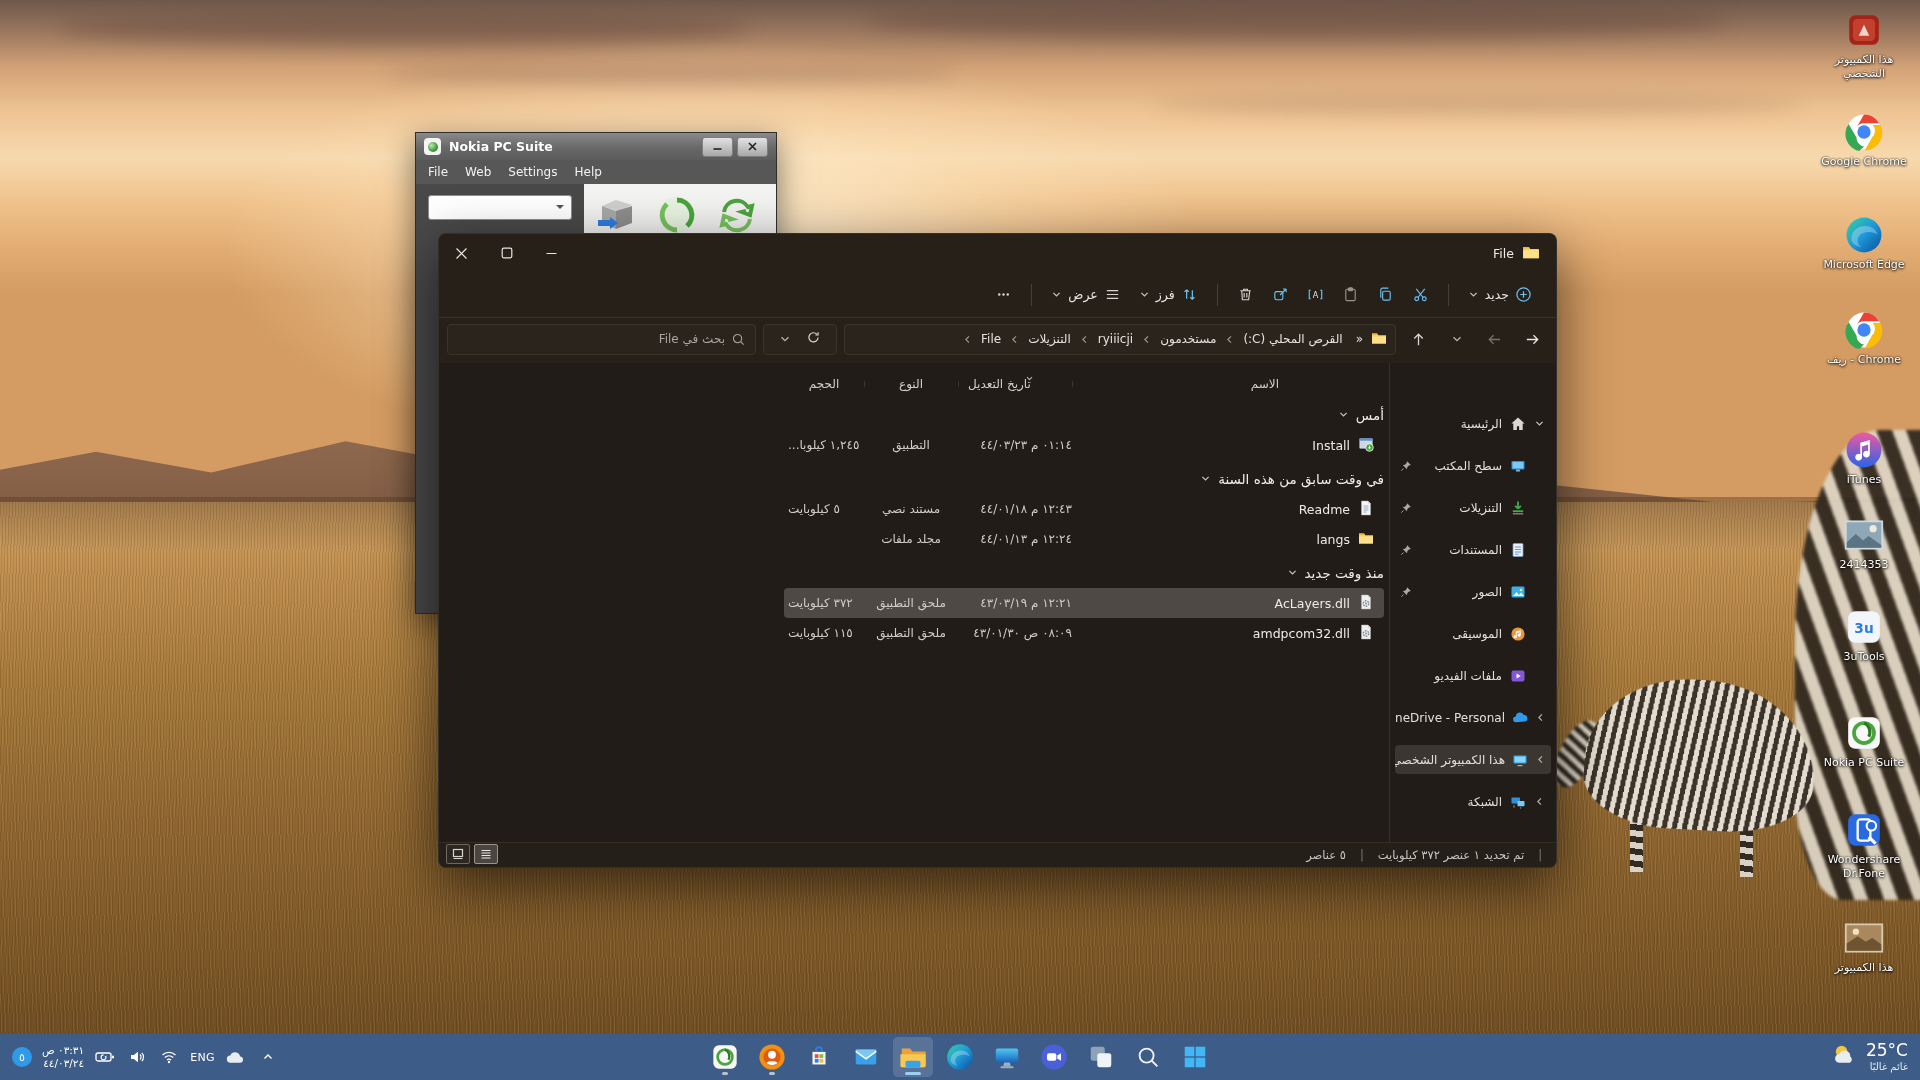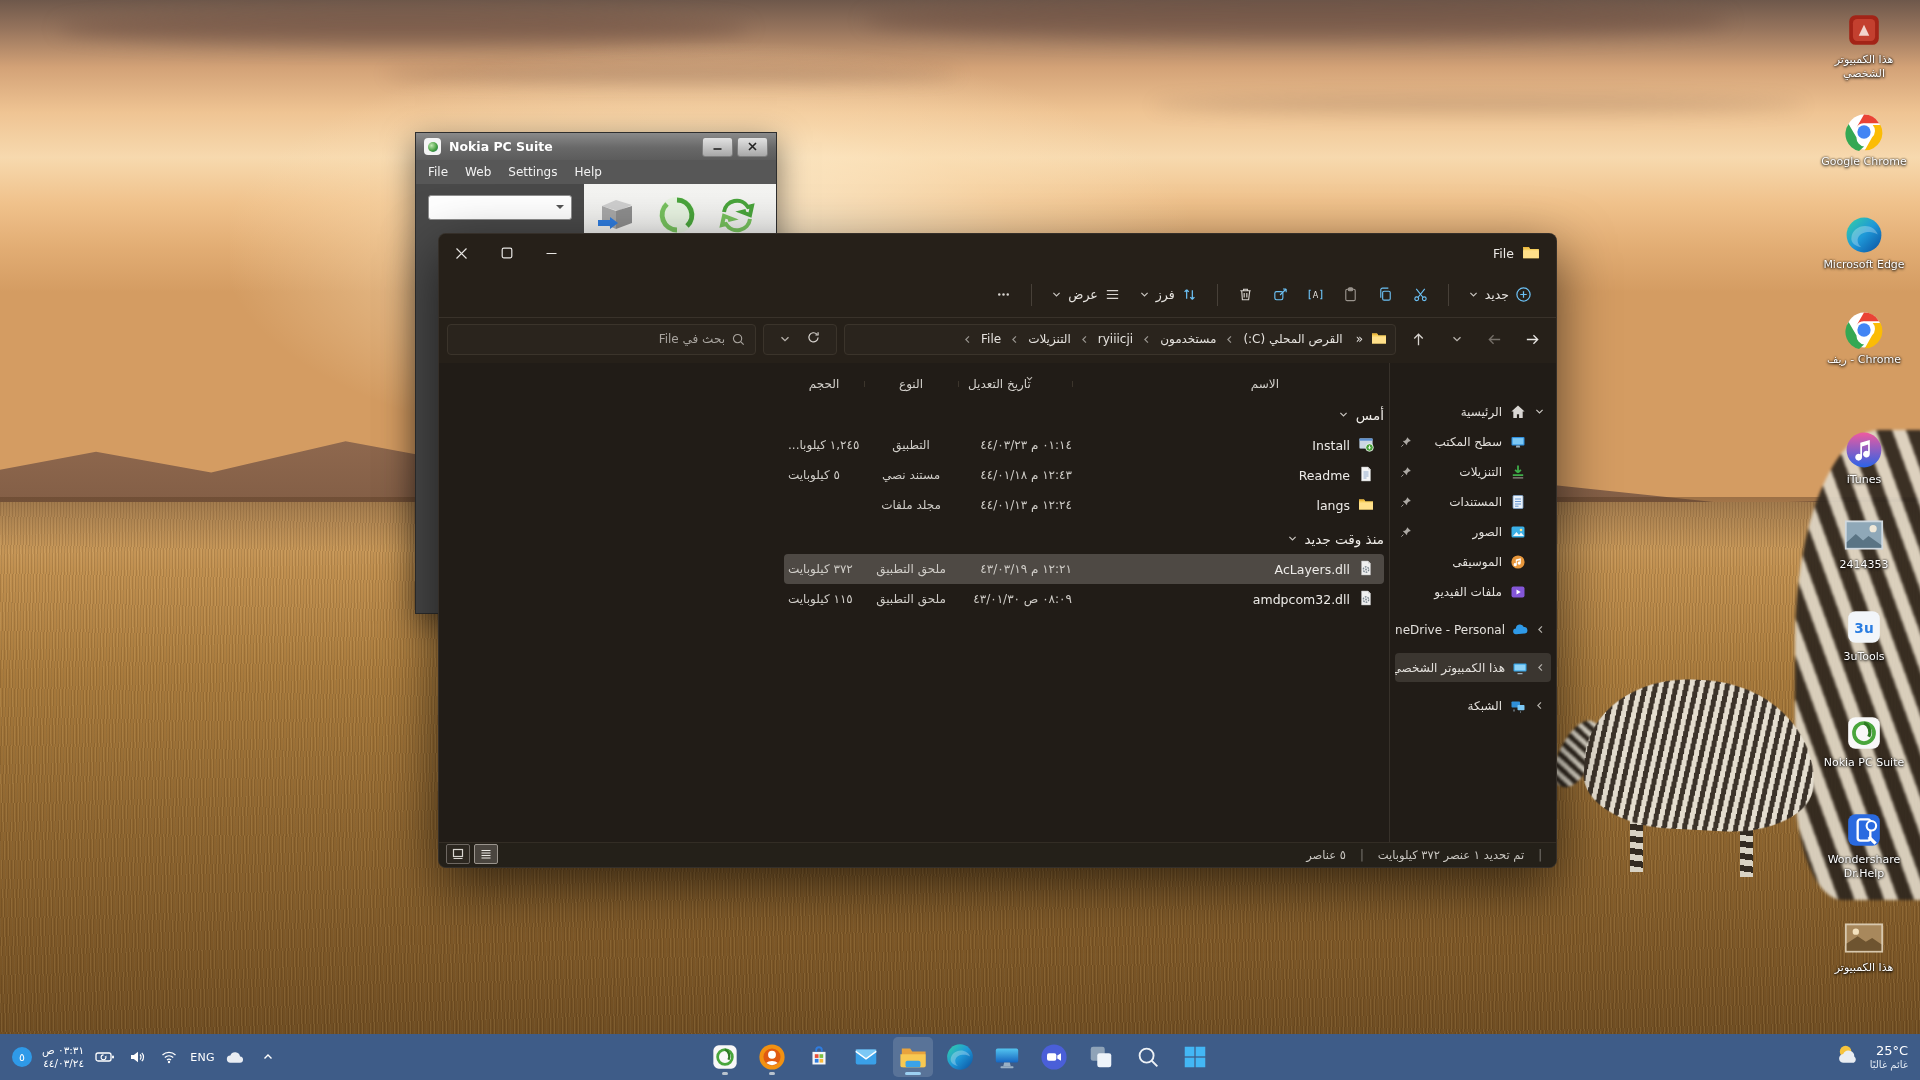--- a/index.html
+++ b/index.html
@@ -81,21 +81,21 @@
   .bsep{display:flex;align-items:center;opacity:.8}
   .refresh-box{width:72px;height:29px;background:#2a241d;border:1px solid #3b342b;border-radius:4px;
     display:flex;align-items:center;justify-content:space-evenly}
   .search-box{flex:1;height:29px;background:#2a241d;border:1px solid #3b342b;border-radius:4px;position:relative}
   .search-box input{position:absolute;inset:0;background:transparent;border:0;outline:none;color:#ddd;
     font:12px "DejaVu Sans",sans-serif;direction:rtl;padding:0 30px 0 10px}
   .search-box input::placeholder{color:#a8a49f}
   .search-ic{position:absolute;right:9px;top:7px}
   .x-body{position:absolute;top:129px;left:0;right:0;bottom:24px;background:#211c17}
   .x-side{position:absolute;right:0;top:0;bottom:0;width:167px;border-left:1px solid #37312a;padding-top:33px;box-sizing:border-box}
-  .s-item{display:flex;direction:rtl;align-items:center;gap:7px;height:29px;margin:1px 5px;padding:0 5px;border-radius:4px;font-size:12px;color:#e3e0dc;overflow:hidden}
+  .s-item{display:flex;direction:rtl;align-items:center;gap:7px;height:29px;margin:13px 5px;padding:0 5px;border-radius:4px;font-size:12px;color:#e3e0dc;overflow:hidden}
   .s-item.sel{background:#3b3630}
   .s-item.sect{margin-top:9px}
   .s-chev{width:13px;display:flex;justify-content:center}
   .s-ic{width:17px;height:17px;display:flex;align-items:center;justify-content:center}
   .s-ic svg{width:16px;height:16px}
   .s-lab{white-space:nowrap}
   .s-pin{margin-right:auto;display:flex;align-items:center}
   .x-list{position:absolute;top:9px;right:172px;width:600px}
   .lhead{display:flex;direction:rtl;height:24px;align-items:center;font-size:12px;color:#d3d0cb;position:relative}
   .hc{position:relative;box-sizing:border-box}
@@ -129,21 +129,21 @@
   .tb-center{position:absolute;left:50%;transform:translateX(-50%);display:flex;gap:7px}
   .tb-btn{width:40px;height:40px;border-radius:5px;display:flex;align-items:center;justify-content:center;position:relative}
   .tb-btn svg{width:28px;height:28px}
   .tb-btn.active{background:rgba(255,255,255,.14)}
   .tb-ind{position:absolute;bottom:2px;left:50%;transform:translateX(-50%);height:3px;border-radius:2px}
   .tb-ind.run{width:6px;background:#b9c3ce}
   .tb-ind.act{width:16px;background:#9cd0f2}
   .weather{position:absolute;right:0;top:0;bottom:0;display:flex;align-items:center;gap:8px;padding:0 12px}
   .weather svg{width:27px;height:27px}
   .wx-t{display:flex;flex-direction:column;align-items:flex-end;color:#fff;line-height:1.25}
-  .wx-temp{font-size:13px}
+  .wx-temp{font-size:17px}
   .wx-cond{font-size:10px;color:#e4ecf5}
 </style>
 </head>
 <body>
 
 <div class="stage">
 
   <div class="wp">
     <div class="wp-sky"></div>
     <div class="wp-glow"></div>
@@ -267,21 +267,21 @@
       </div>
       <div class="dicon" style="top: 810px;">
         <div class="dv">
           <svg viewBox="0 0 36 36">
             <rect x="3" y="3" width="30" height="30" rx="7" fill="#2a6ae0"></rect>
             <rect x="12" y="8" width="12" height="20" rx="2.5" fill="none" stroke="#fff" stroke-width="2.2"></rect>
             <circle cx="25" cy="14" r="4.5" fill="#2a6ae0" stroke="#fff" stroke-width="2"></circle>
             <path d="M22.5 24.5l6.5 6.5" stroke="#fff" stroke-width="3"></path>
           </svg>
         </div>
-        <div class="dlabel">Wondershare Dr.Help</div>
+        <div class="dlabel">Wondershare Dr.Fone</div>
       </div>
       <div class="dicon" style="top: 918px;">
         <div class="dv wide">
           <svg viewBox="0 0 44 34">
             <rect x="1" y="1" width="42" height="32" fill="#d8c8ae"></rect>
             <rect x="3" y="3" width="38" height="28" fill="#a8885c"></rect>
             <path d="M3 23l12-8 9 6 7-4 10 7v7H3z" fill="#6e5430"></path>
             <circle cx="13" cy="10" r="3.5" fill="#f4e2be"></circle>
           </svg>
         </div>
@@ -557,20 +557,26 @@
                   <rect x="1.5" y="2.5" width="13" height="2.2" fill="#5a8fd0"></rect>
                   <circle cx="11.5" cy="11.5" r="3.8" fill="#49a33c" stroke="#fff" stroke-width=".8"></circle>
                   <path d="M11.5 9.5v3.2M11.5 12.7l-1.3-1.2M11.5 12.7l1.3-1.2" stroke="#fff" stroke-width=".9" fill="none"></path>
                 </svg></span>
               <span>Install</span>
             </div>
             <div class="c-date">٠١:١٤ م ٤٤/٠٣/٢٣</div>
             <div class="c-type">التطبيق</div>
             <div class="c-size">...١,٢٤٥ كيلوبا</div>
           </div>
+          <div class="grow">
+            <span>في وقت سابق من هذه السنة</span>
+            <span><svg width="11" height="11" viewBox="0 0 12 12">
+                <path d="M2.6 4.2L6 7.6l3.4-3.4" stroke="#c8c4bf" stroke-width="1.3" fill="none"></path>
+              </svg></span>
+          </div>
           <div class="frow">
             <div class="c-name">
               <span><svg viewBox="0 0 16 16">
                   <path d="M3.5 1h6.5L12.5 3.5V15h-9z" fill="#f5f5f5" stroke="#b0b0b0" stroke-width=".5"></path>
                   <path d="M10 1v2.5h2.5z" fill="#d0d0d0"></path>
                   <path d="M5.5 6h5M5.5 8h5M5.5 10h5M5.5 12h3" stroke="#8aa5c8" stroke-width=".9"></path>
                 </svg></span>
               <span>Readme</span>
             </div>
             <div class="c-date">١٢:٤٣ م ٤٤/٠١/١٨</div>

